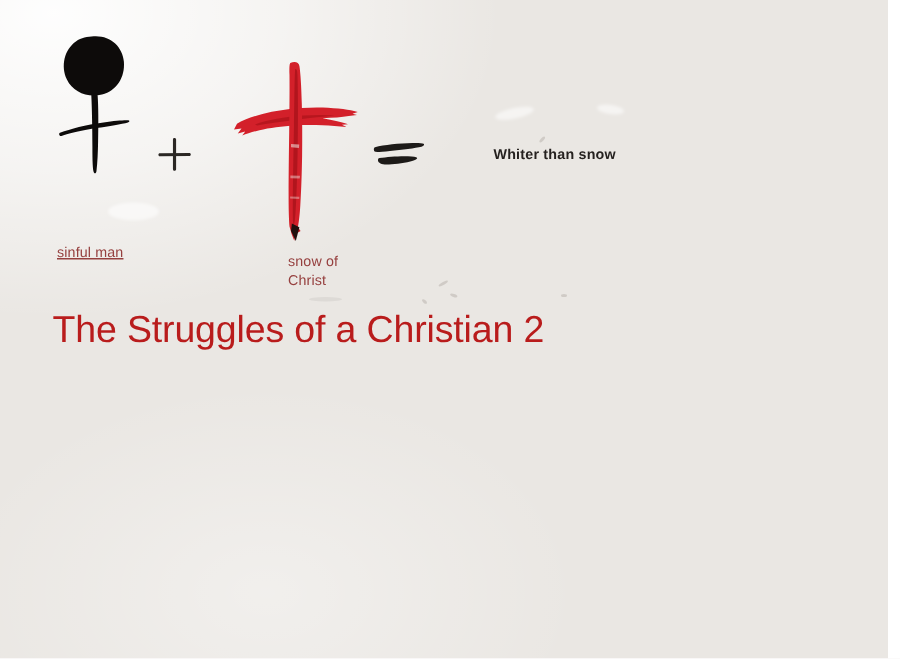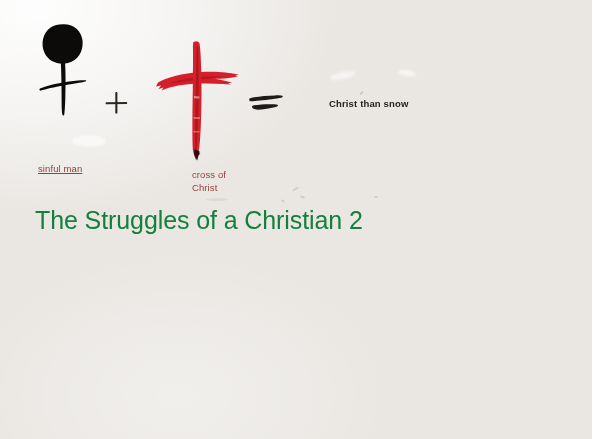--- a/index.html
+++ b/index.html
@@ -94,21 +94,21 @@
     font-size: 9.5px;
     font-weight: bold;
     letter-spacing: 0.15px;
     white-space: nowrap;
   }
 
   #page-title {
     position: absolute;
     left: 35px;
     top: 205px;
-    color: #15803d;
+    color: #b91c1c;
     font-size: 25px;
     line-height: 30px;
     letter-spacing: -0.1px;
     white-space: nowrap;
   }
 </style>
 </head>
 <body>
 
 <div id="canvas">
@@ -210,20 +210,20 @@
                C35.2,6.3 34.6,7.4 33.0,7.8 C29.0,8.8 20.0,9.8 12.0,10.6
                C7.2,11.1 3.4,11.4 2.2,11.2 C1.0,11.0 0.9,8.6 2.0,8.2 Z" fill="#1d1a18"></path>
       <path d="M5.0,15.4 C10.0,14.6 18.0,14.0 24.0,14.2 C27.5,14.3 29.6,14.6 30.0,15.2
                C30.5,15.9 29.0,16.8 25.5,17.6 C20.0,18.9 12.5,19.8 8.5,19.6
                C5.4,19.4 3.8,17.8 4.0,16.6 C4.1,15.9 4.4,15.5 5.0,15.4 Z" fill="#1d1a18"></path>
     </svg>
   </div>
 
   <div class="label" id="label-sinful-man">sinful man</div>
 
-  <div class="label" id="label-cross-of-christ">cross of
+  <div class="label" id="label-cross-of-christ">snow of
 Christ</div>
 
-  <div id="label-whiter-than-snow">Christ than snow</div>
+  <div id="label-whiter-than-snow">Whiter than snow</div>
 
   <div id="page-title">The Struggles of a Christian 2</div>
 
 </div>
 
 </body></html>

